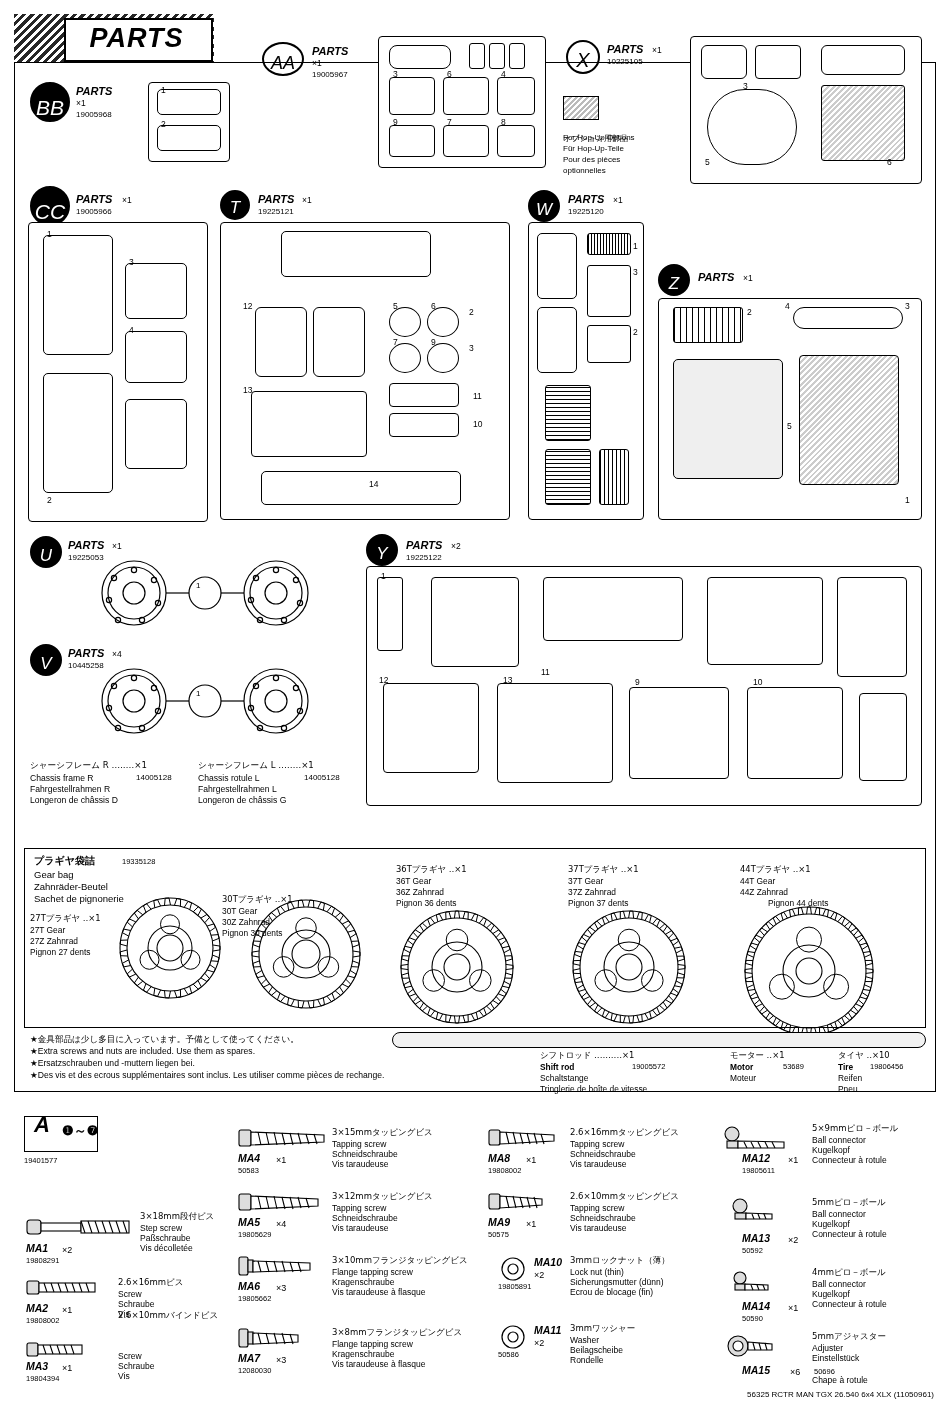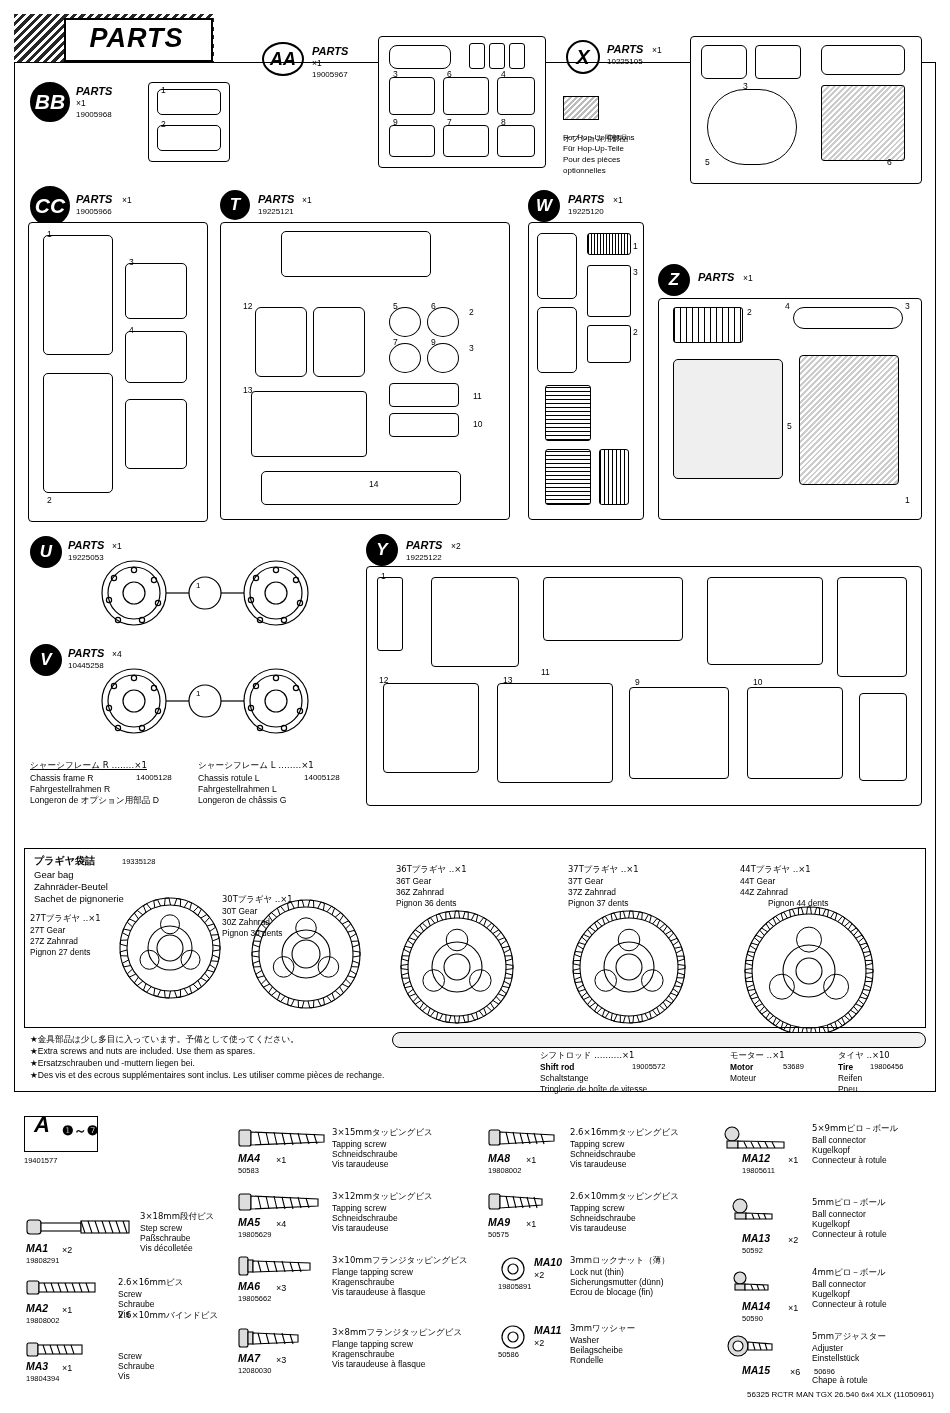--- a/index.html
+++ b/index.html
@@ -15,22 +15,22 @@
   .box{position:absolute;border:1.5px solid #000;box-sizing:border-box;}
   .thinbox{position:absolute;border:1px solid #000;box-sizing:border-box;}
   .lbl{position:absolute;font-size:9px;line-height:10px;white-space:pre;}
   .jp{font-family:"DejaVu Sans", sans-serif;}
   .bold{font-weight:bold;}
   .ital{font-style:italic;}
 
   
   .circ{
     position:absolute;border:2.5px solid #000;border-radius:50%;
-    display:flex;align-items:center;justify-content:center;
-    font-weight:bold;font-style:italic;font-family:"Liberation Sans",sans-serif;
+    display:flex;align-items:flex-end;justify-content:center;
+    font-weight:normal;font-style:italic;font-family:"Liberation Sans",sans-serif;
     box-sizing:border-box;
   }
   .circ.filled{background:#000;color:#fff;border-color:#000;}
 
   
   .sprue{position:absolute;border:1.5px solid #000;border-radius:4px;box-sizing:border-box;background:#fff;}
   .part{position:absolute;border:1.2px solid #000;border-radius:3px;background:#fff;box-sizing:border-box;}
   .num{position:absolute;font-size:8.5px;}
 
   
@@ -330,25 +330,25 @@
     <div class="part" style="left:380px;top:120px;width:96px;height:92px;border-radius:4px;"></div>
     <div class="part" style="left:492px;top:126px;width:48px;height:88px;border-radius:4px;"></div>
     <div class="num" style="left:14px;top:4px;">1</div>
     <div class="num" style="left:12px;top:108px;">12</div>
     <div class="num" style="left:136px;top:108px;">13</div>
     <div class="num" style="left:268px;top:110px;">9</div>
     <div class="num" style="left:386px;top:110px;">10</div>
     <div class="num" style="left:174px;top:100px;">11</div>
   </div>
 
-  <div class="lbl jp" style="left:30px;top:760px;font-size:8.6px;text-decoration:underline;">シャーシフレーム R ‥‥‥‥×1</div>
+  <div class="lbl jp" style="left:30px;top:760px;font-size:8.6px;">シャーシフレーム R ‥‥‥‥×1</div>
   <div class="lbl" style="left:30px;top:773px;font-size:8.6px;">Chassis frame R</div>
   <div class="lbl" style="left:136px;top:773px;font-size:8px;">14005128</div>
   <div class="lbl" style="left:30px;top:784px;font-size:8.6px;">Fahrgestellrahmen R</div>
-  <div class="lbl" style="left:30px;top:795px;font-size:8.6px;">Longeron de オプション用部品 D</div>
+  <div class="lbl" style="left:30px;top:795px;font-size:8.6px;">Longeron de châssis D</div>
 
   <div class="lbl jp" style="left:198px;top:760px;font-size:8.6px;">シャーシフレーム L ‥‥‥‥×1</div>
   <div class="lbl" style="left:198px;top:773px;font-size:8.6px;">Chassis rotule L</div>
   <div class="lbl" style="left:304px;top:773px;font-size:8px;">14005128</div>
   <div class="lbl" style="left:198px;top:784px;font-size:8.6px;">Fahrgestellrahmen L</div>
   <div class="lbl" style="left:198px;top:795px;font-size:8.6px;">Longeron de châssis G</div>
 
   <div id="gearbag-box"></div>
   <div class="lbl jp bold" style="left:34px;top:856px;font-size:10px;">プラギヤ袋詰</div>
   <div class="lbl" style="left:122px;top:857px;font-size:7.5px;">19335128</div>

